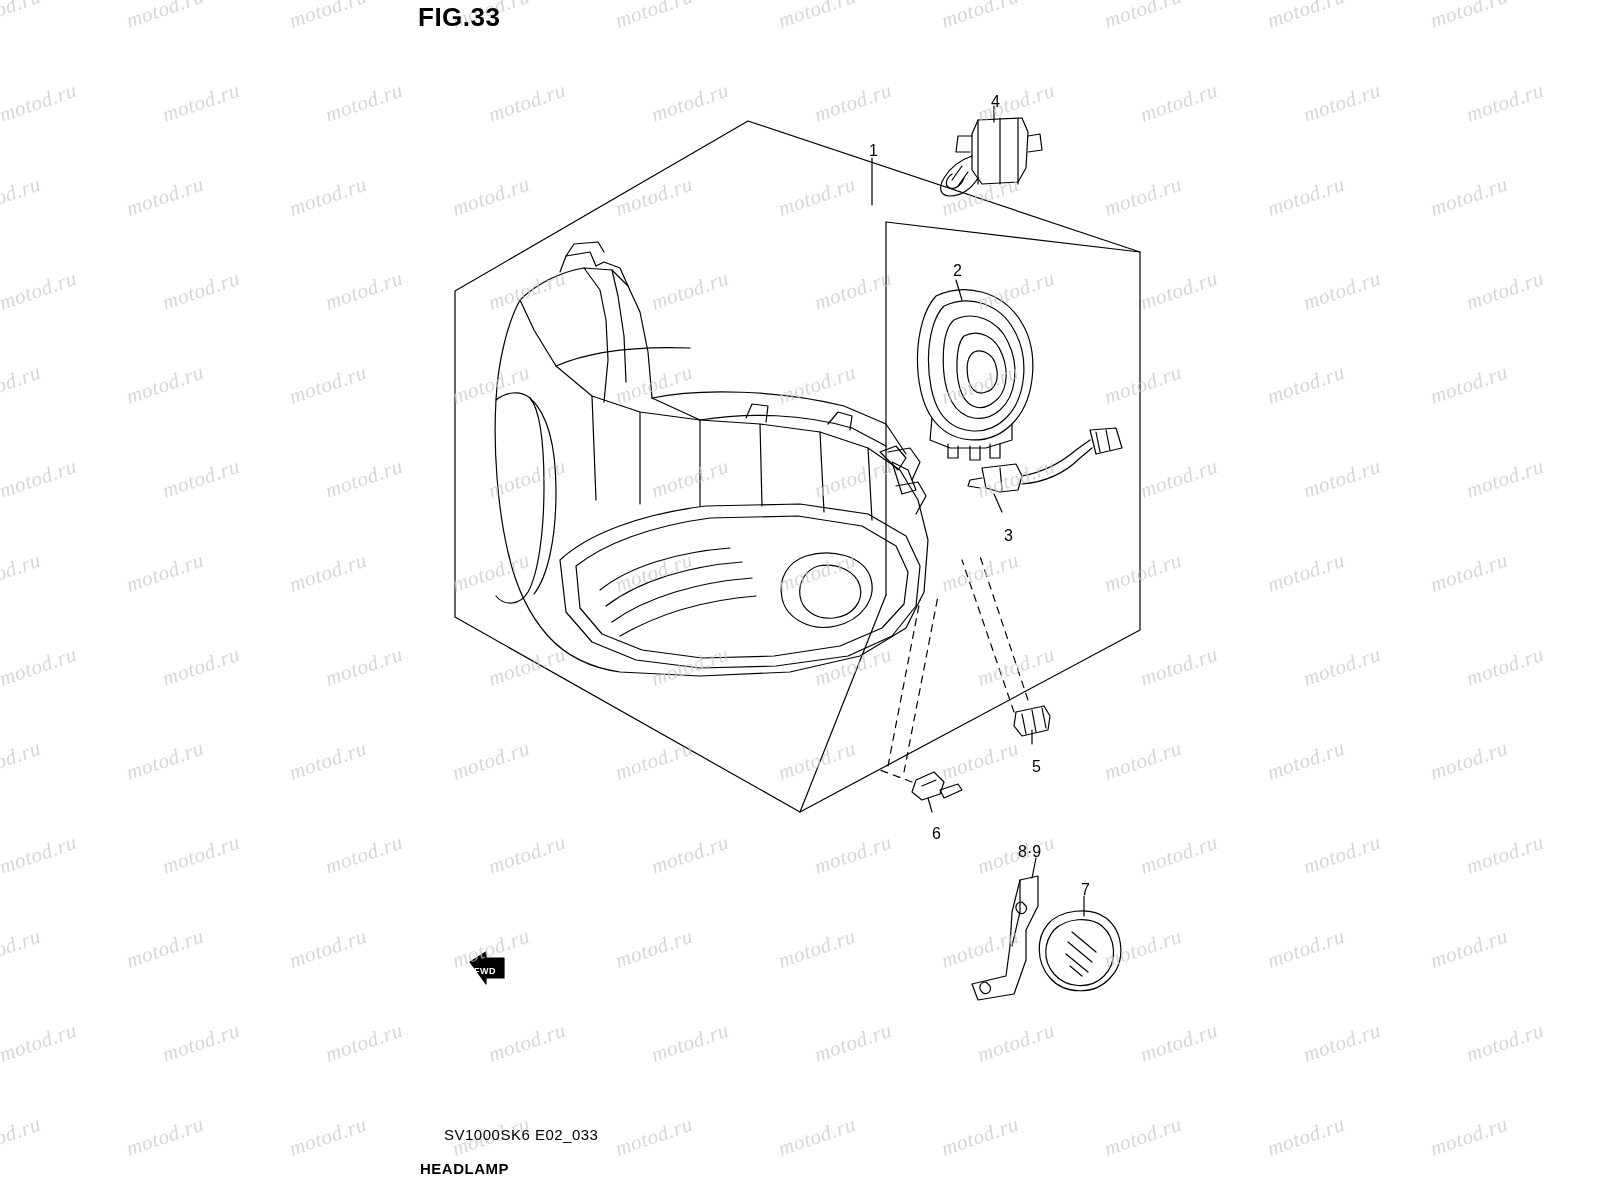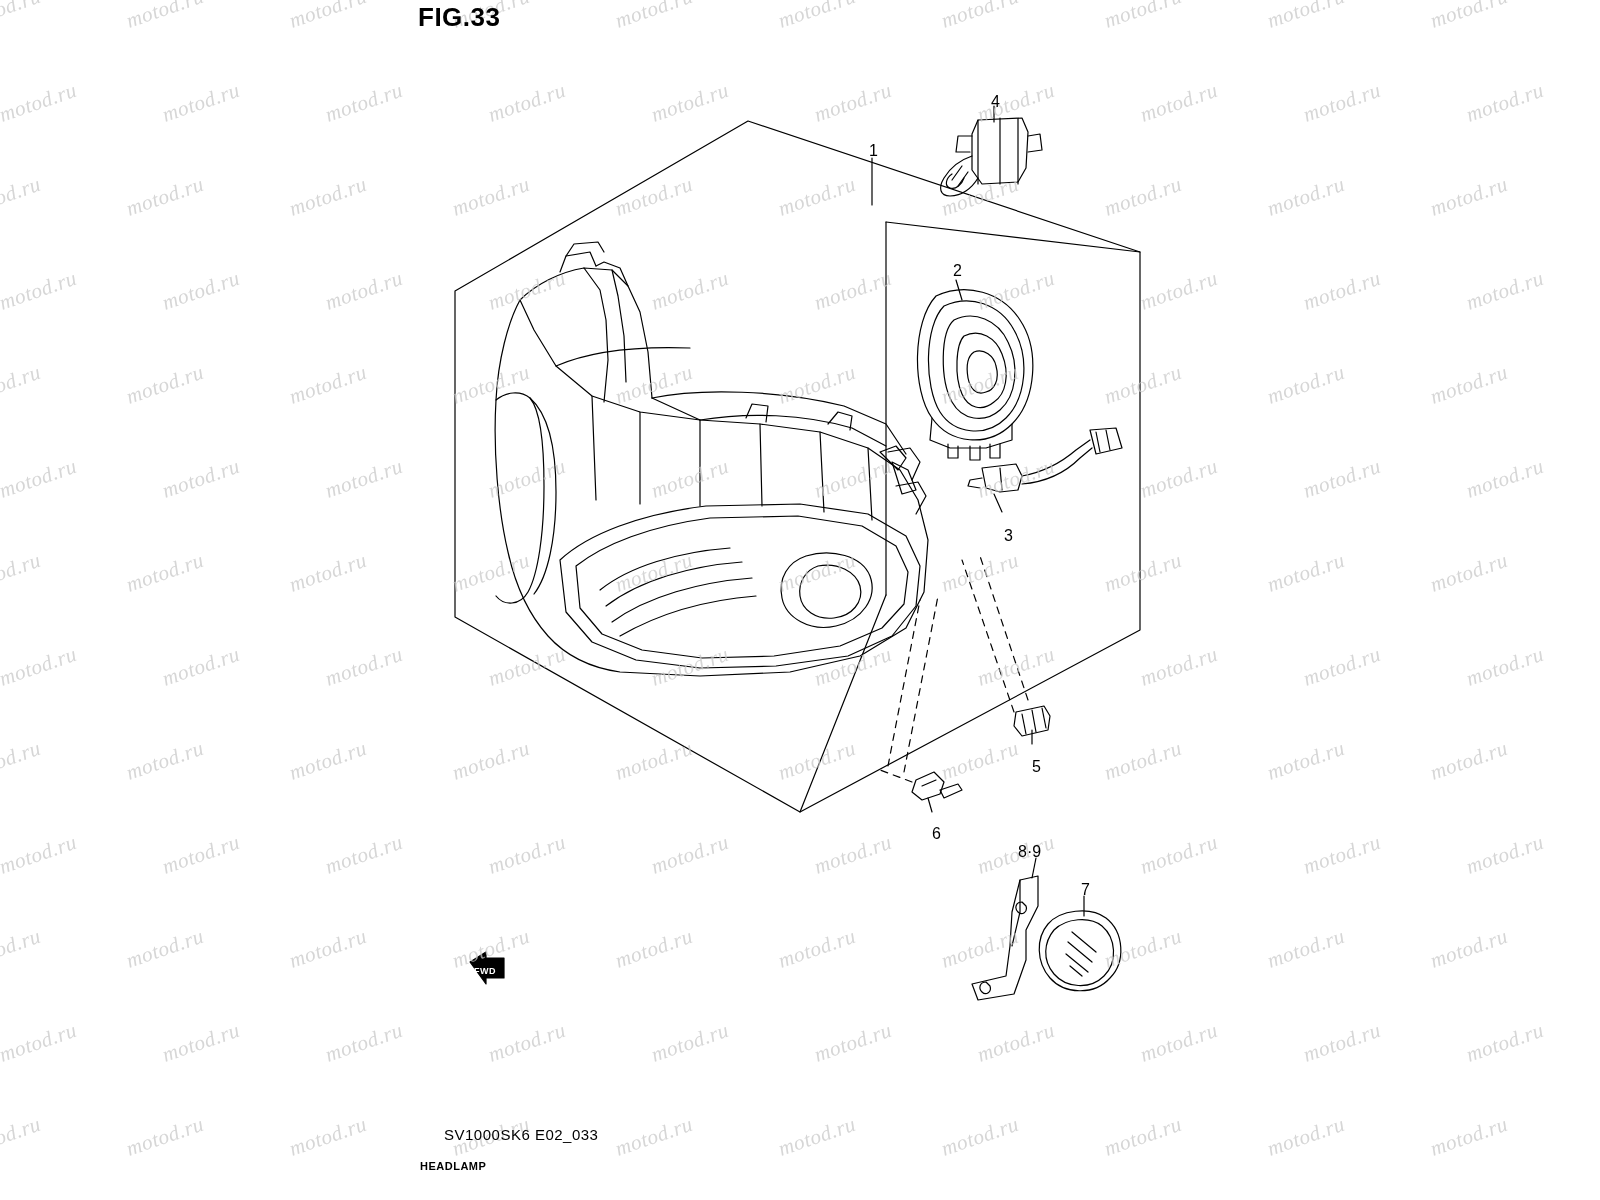--- a/index.html
+++ b/index.html
@@ -54,21 +54,21 @@
     top: 1126px;
     font-size: 15px;
     letter-spacing: 0.5px;
     z-index: 8;
     margin-left: 24px;
   }
   #footer-name {
     position: absolute;
     left: 420px;
     top: 1160px;
-    font-size: 11px;
+    font-size: 15px;
     font-weight: bold;
     letter-spacing: 0.5px;
     z-index: 8;
   }
   
   .callout {
     position: absolute;
     font-size: 16px;
     z-index: 8;
     color: #000;

